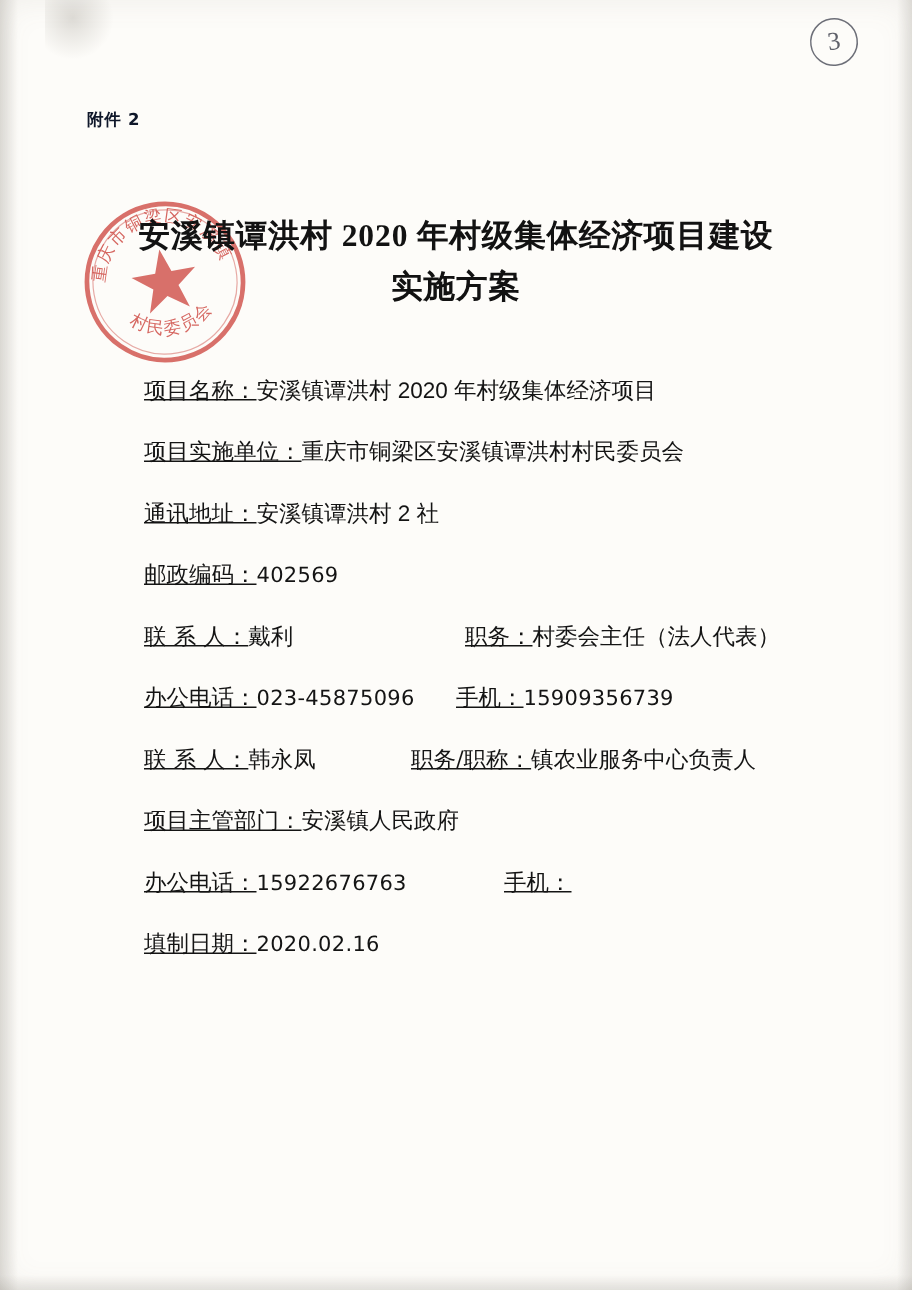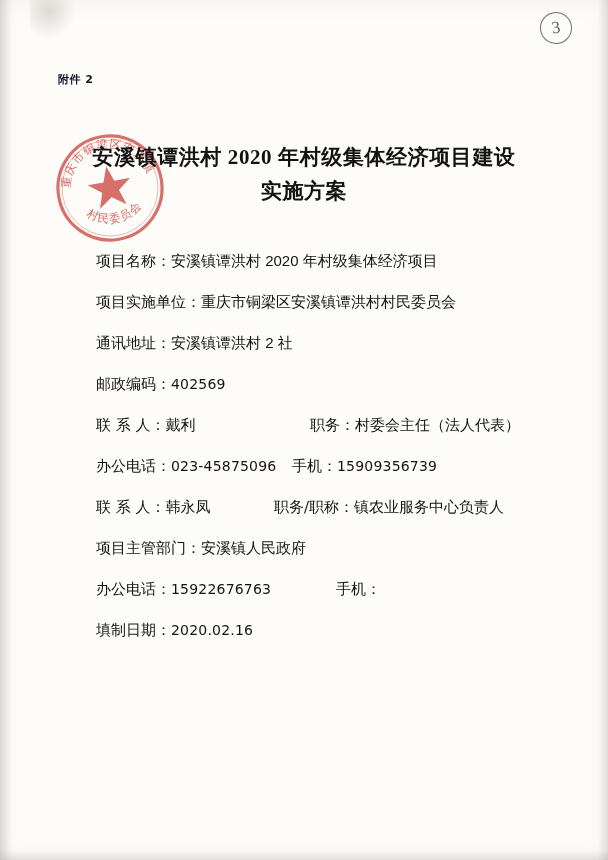--- a/index.html
+++ b/index.html
@@ -129,36 +129,37 @@
     position: relative;
     height: 41px;
     font-size: 15.5px;
     line-height: 41px;
     white-space: nowrap;
     color: #141414;
   }
   .lbl {
     font-family: "DejaVu Serif", serif;
     font-size: 15px;
+    text-decoration: underline;
   }
   .val {
     font-family: Liberation Sans, sans-serif;
     font-size: 15px;
   }
   .val-num {
     font-family: "DejaVu Sans", sans-serif;
     font-size: 14px;
     font-weight: normal;
     letter-spacing: 0.2px;
   }
   .seg2 {
     position: absolute;
   }
   .seg-contact-role { left: 214px; }
-  .seg-phone-mobile { left: 196px; }
+  .seg-phone-mobile { left: 208px; }
   .seg-contact-role2 { left: 178px; }
   .seg-phone-mobile2 { left: 240px; }
 </style>
 </head>
 <body>
 
 <div id="page">
 
   <div id="scan-left-edge"></div>
   <div id="scan-right-edge"></div>

